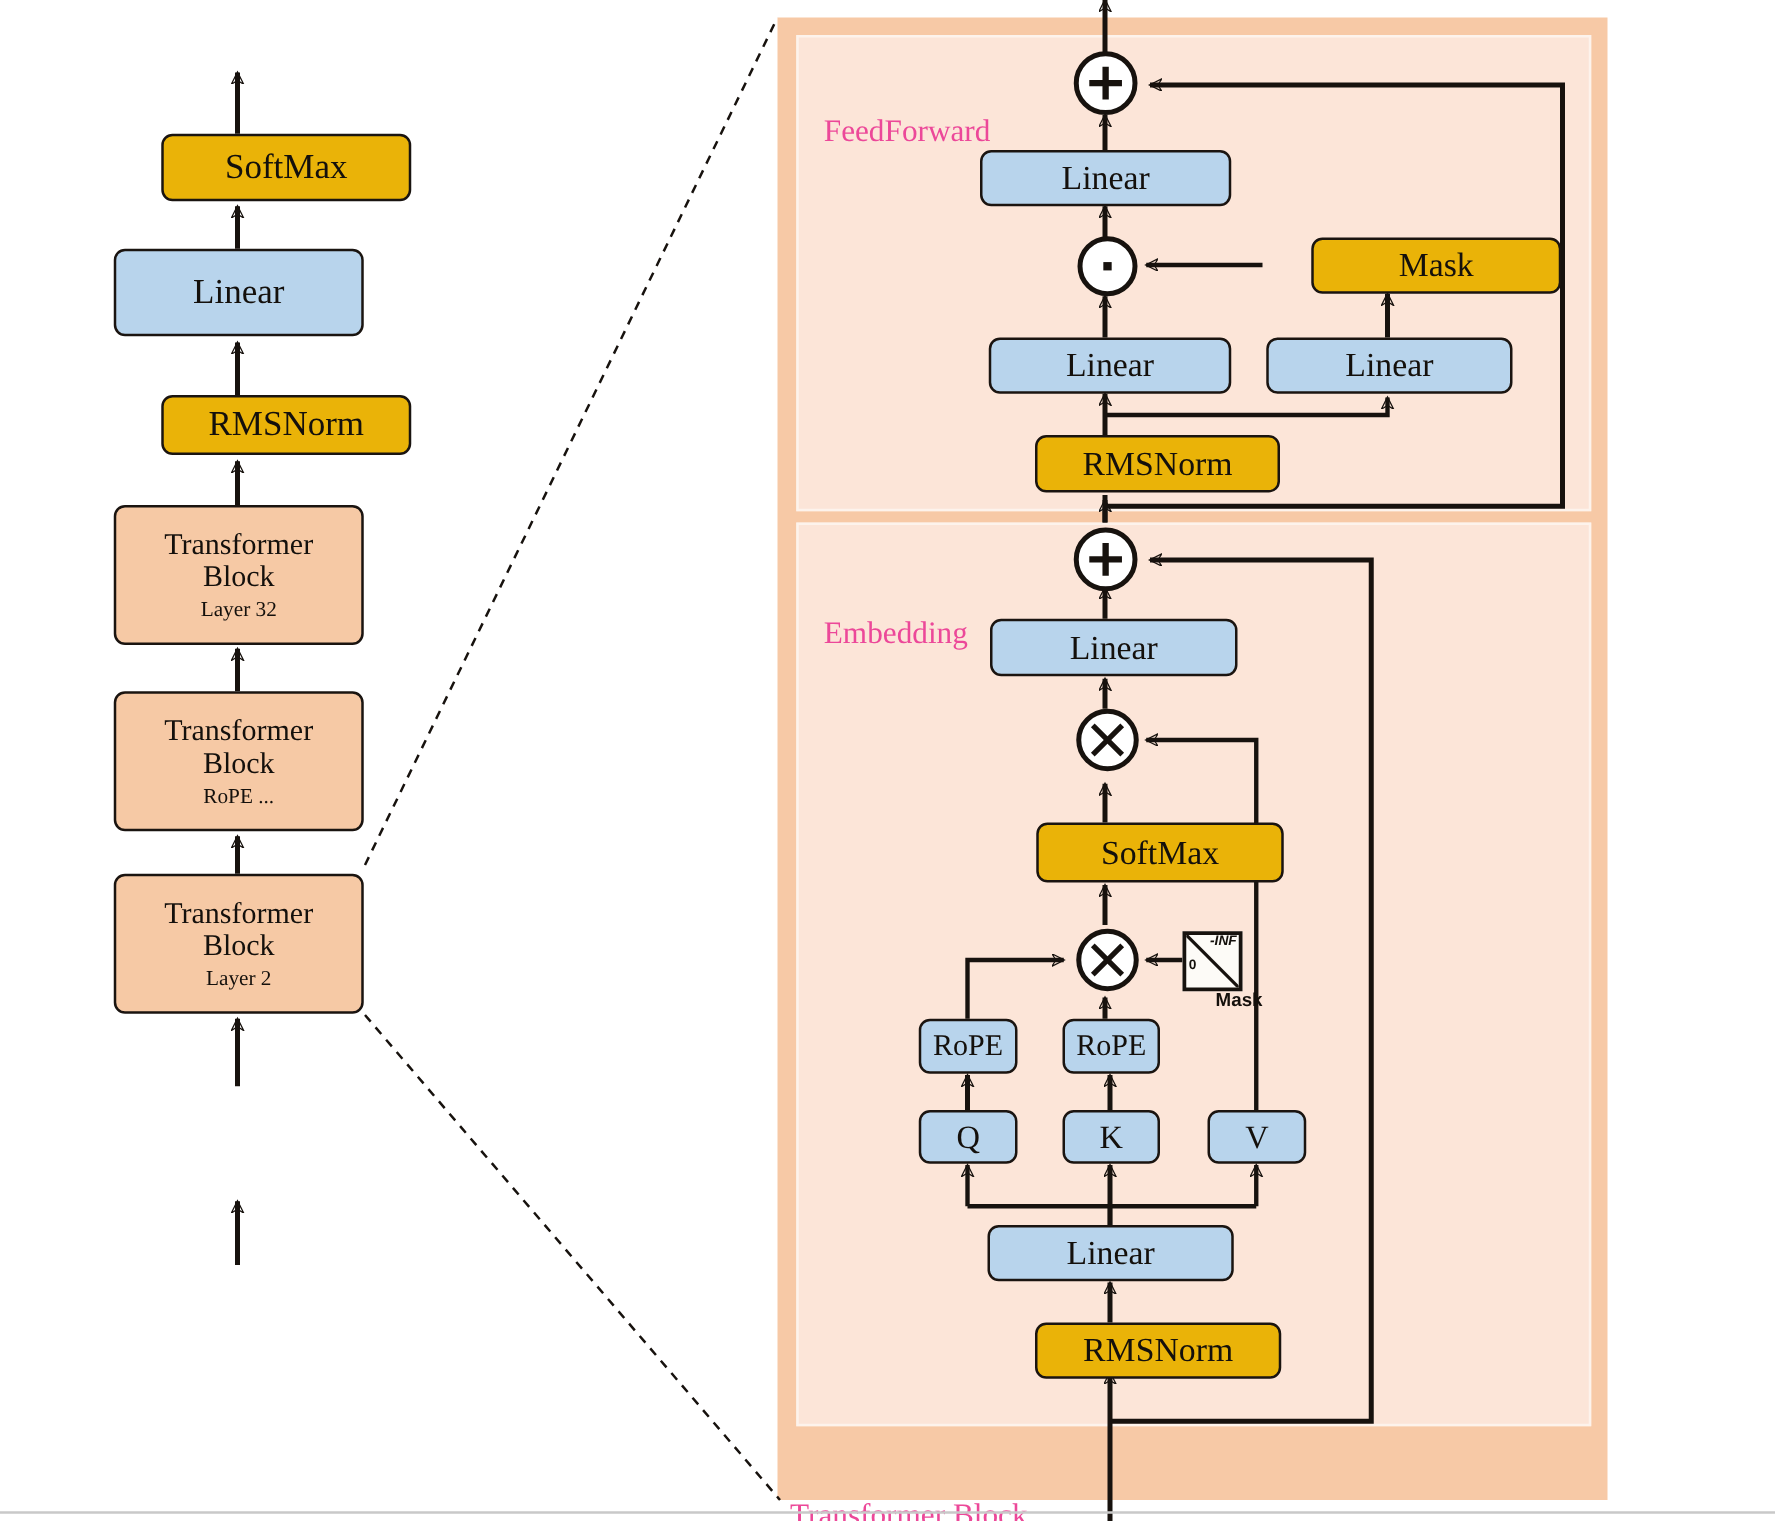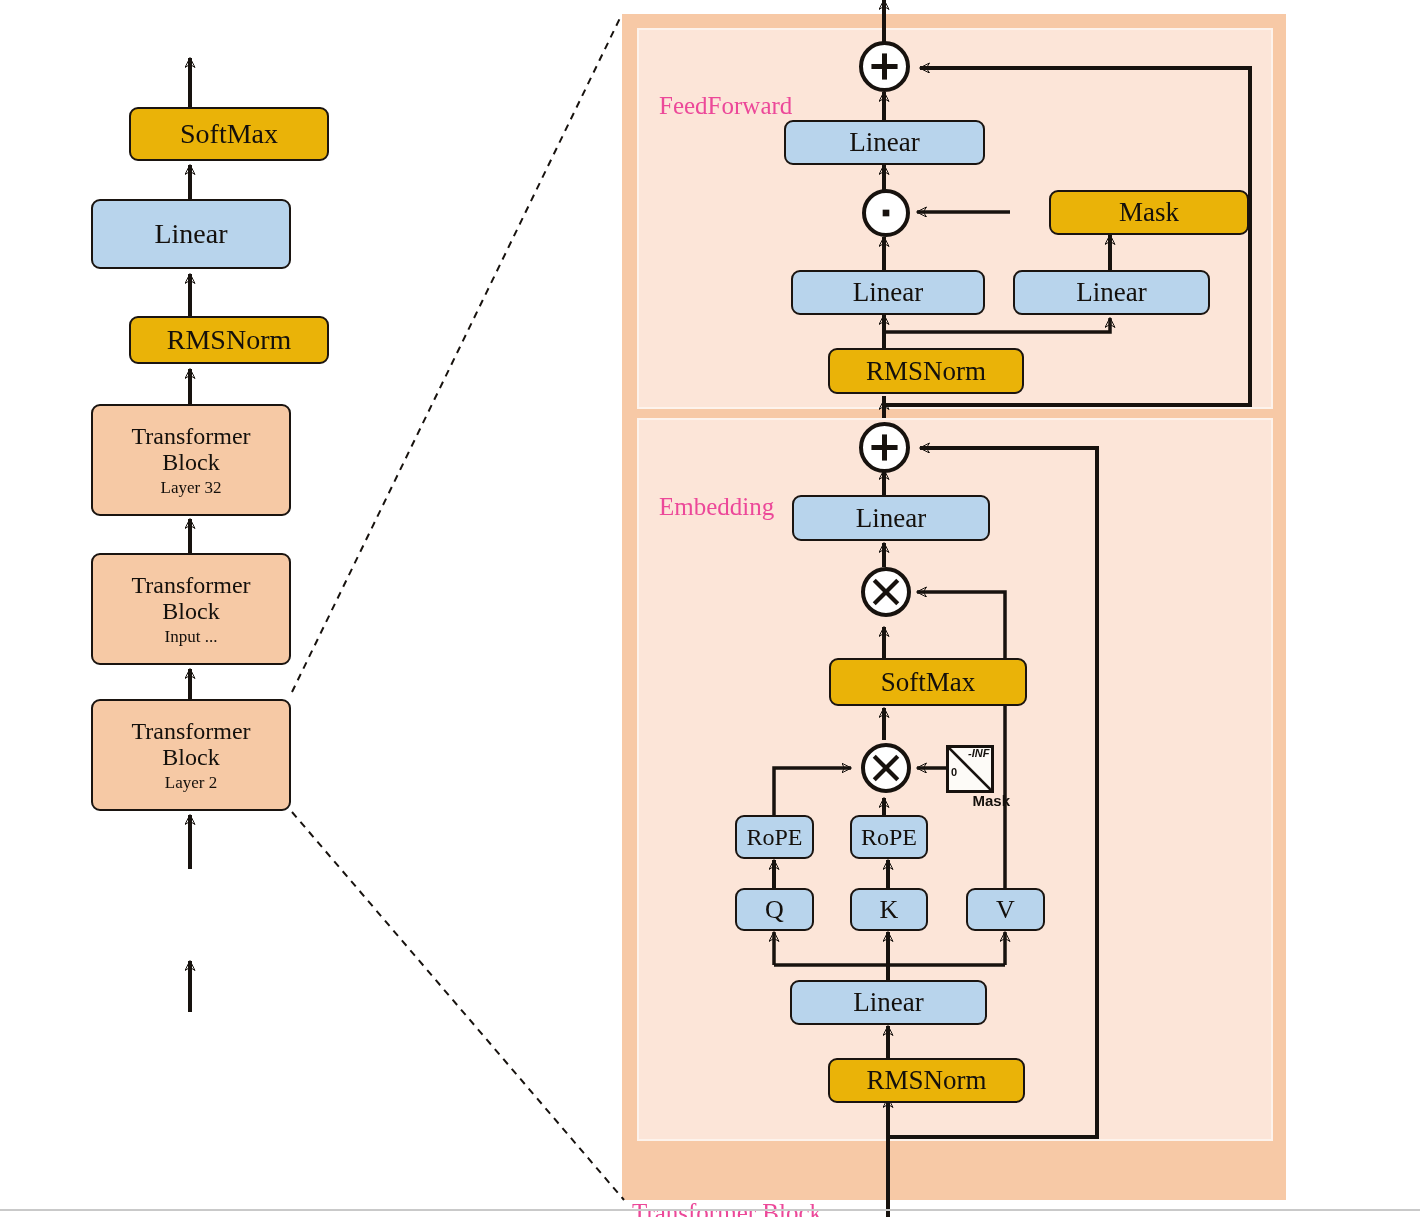--- a/index.html
+++ b/index.html
@@ -103,21 +103,21 @@
     <span>RMSNorm</span>
   </div>
 
   <div class="nbox peach" id="l-tb32" style="left:91px;top:404px;width:200px;height:112px;font-size:24px;">
     <span style="max-width:140px;">Transformer Block</span>
     <span class="sub">Layer 32</span>
   </div>
 
   <div class="nbox peach" id="l-tbdots" style="left:91px;top:553px;width:200px;height:112px;font-size:24px;">
     <span style="max-width:140px;">Transformer Block</span>
-    <span class="sub">Input ...</span>
+    <span class="sub">RoPE ...</span>
   </div>
 
   <div class="nbox peach" id="l-tb1" style="left:91px;top:699px;width:200px;height:112px;font-size:24px;">
     <span style="max-width:140px;">Transformer Block</span>
     <span class="sub">Layer 2</span>
   </div>
 
 
   <div class="panel" id="outer-panel" style="left:622px;top:14px;width:664px;height:1186px;"></div>
 

